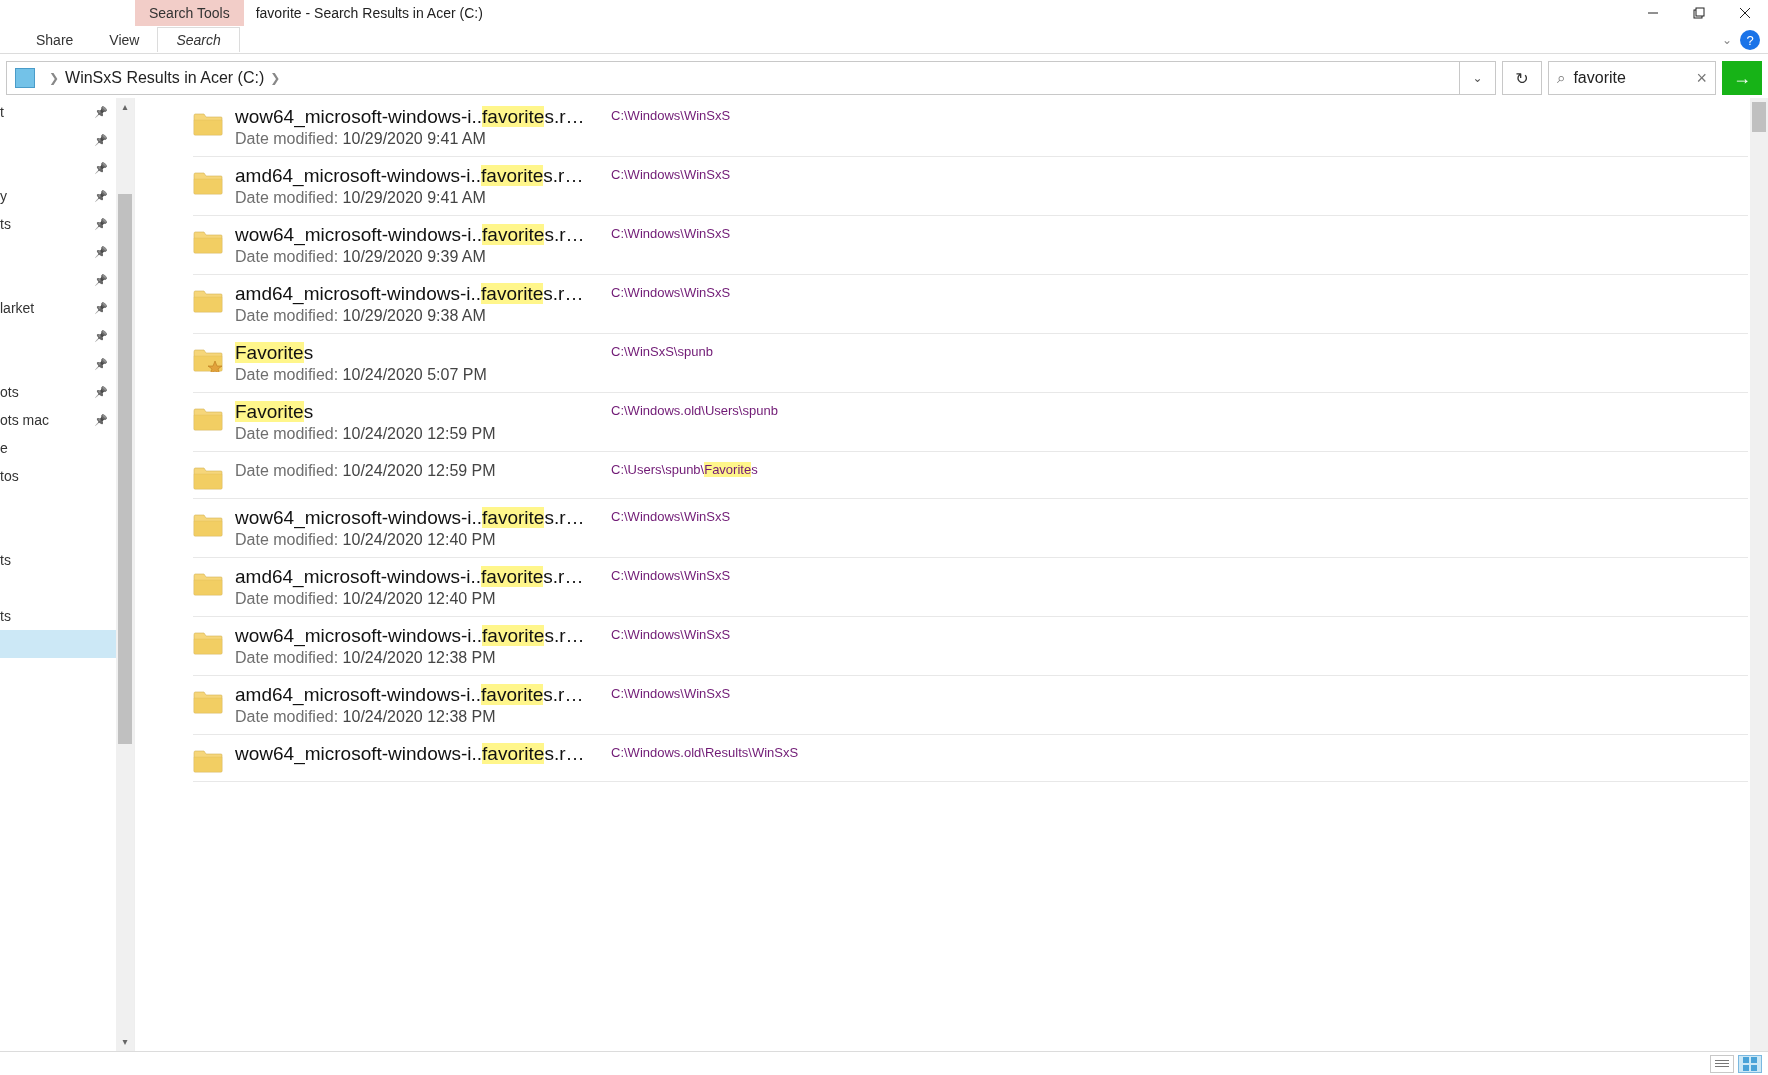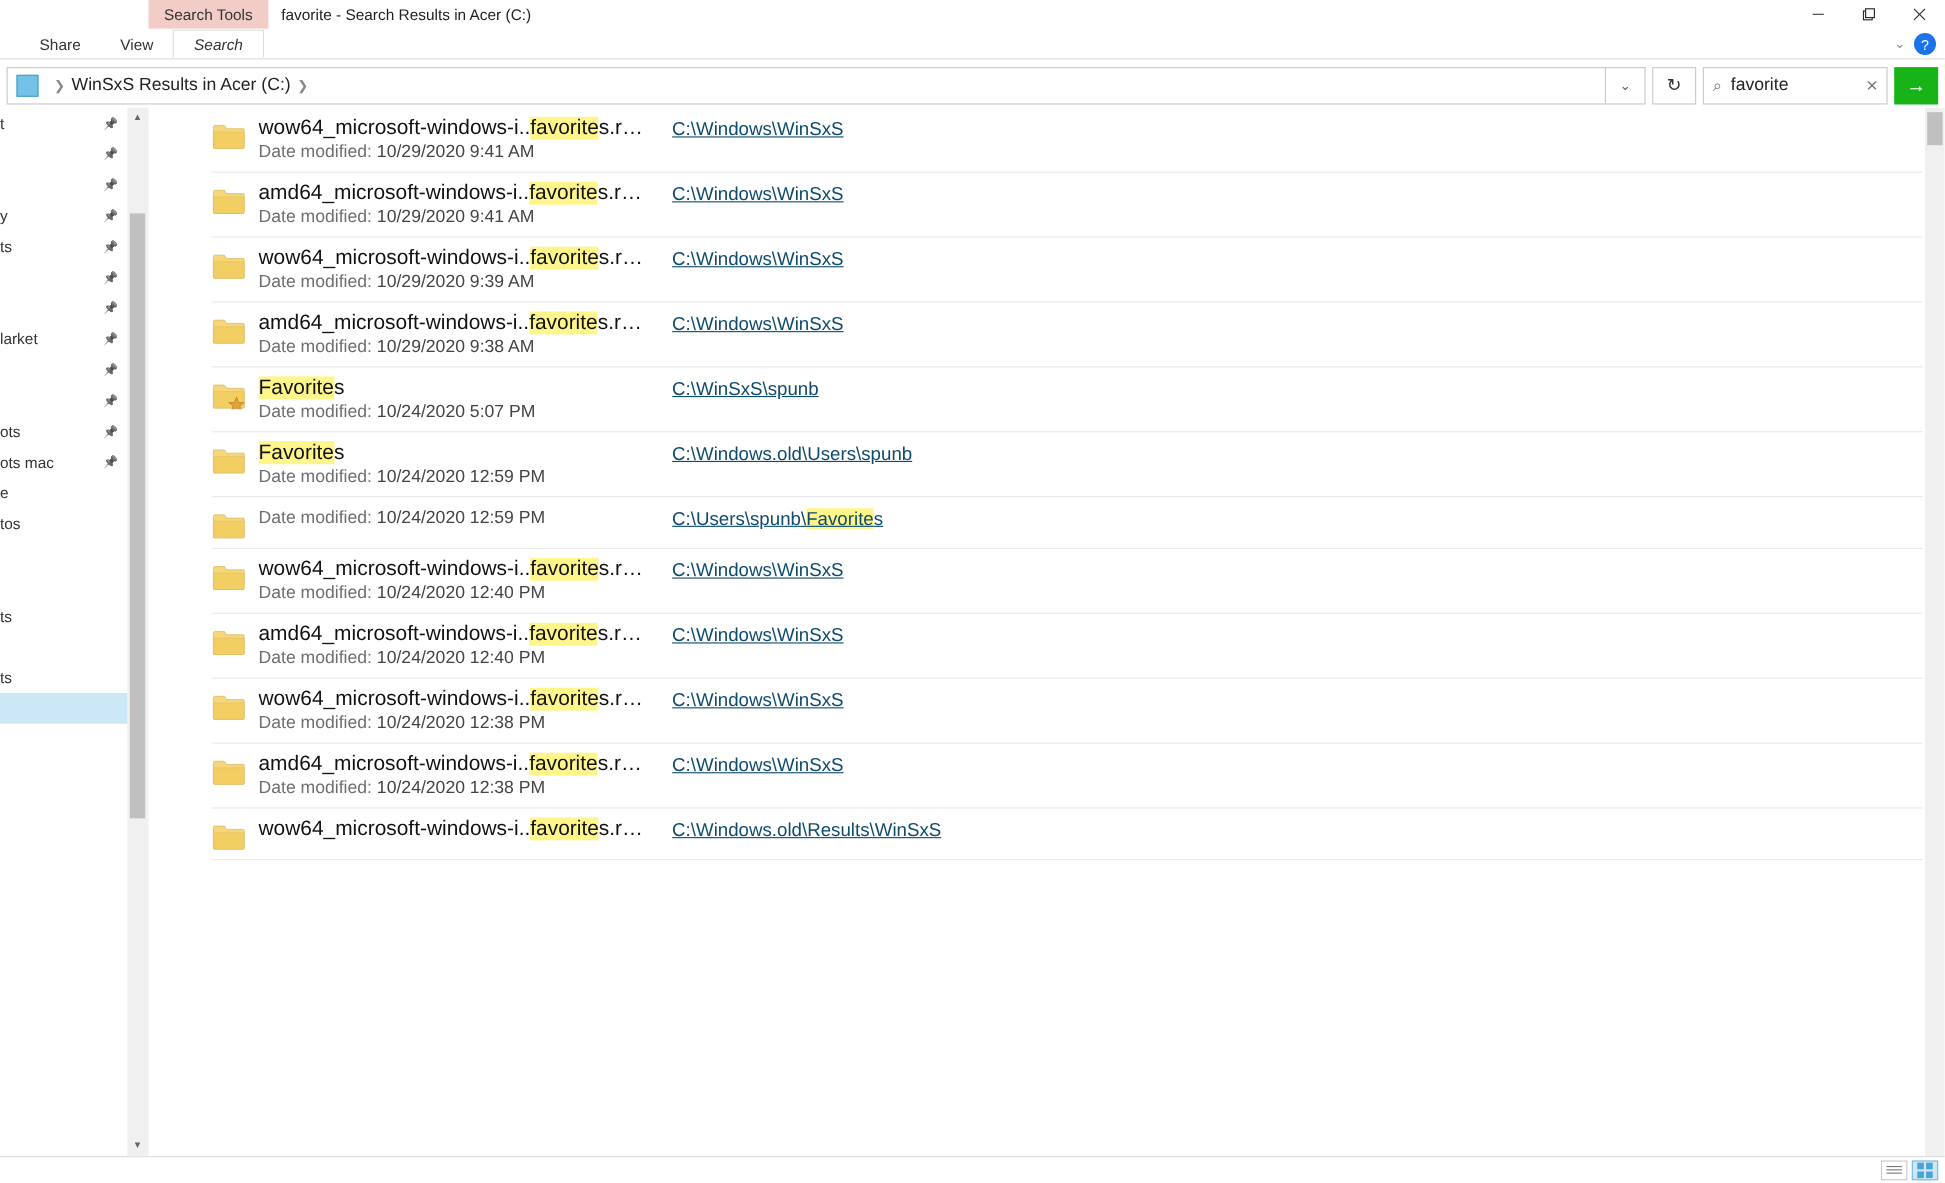--- a/index.html
+++ b/index.html
@@ -53,21 +53,21 @@
 .res-scroll .thumb { position: absolute; left: 2px; right: 2px; top: 4px; height: 30px; background: #c0c0c0; }
 
 .row { display: flex; align-items: flex-start; padding: 8px 0; border-bottom: 1px solid #e8e8e8; width: calc(100% - 20px); }
 .folder-icon { width: 30px; height: 26px; margin-right: 12px; margin-top: 4px; flex-shrink: 0; }
 .folder-svg { width: 30px; height: 26px; }
 .name-col { width: 350px; flex-shrink: 0; }
 .fname { font-size: 19px; color: #111; white-space: nowrap; overflow: hidden; text-overflow: ellipsis; }
 .hl { background: #fff68b; }
 .meta { font-size: 16px; color: #6e6e6e; margin-top: 2px; }
 .meta .val { color: #444; }
-.path-col { font-size: 17px; color: #0c4a6e; padding-left: 26px; padding-top: 2px; text-decoration: underline; }
+.path-col { font-size: 13px; color: #701a75; padding-left: 26px; padding-top: 2px; }
 
 
 .statusbar { height: 24px; border-top: 1px solid #dcdcdc; display: flex; align-items: center; justify-content: flex-end; padding: 0 6px; gap: 4px; }
 .view-btn { width: 24px; height: 18px; border: 1px solid #c8c8c8; display: flex; align-items: center; justify-content: center; }
 .view-btn.active { background: #cce8f6; border-color: #7ab8e0; }
 .view-lines { display: flex; flex-direction: column; gap: 2px; }
 .view-lines .l { width: 14px; height: 1px; background: #777; }
 .view-grid { display: grid; grid-template-columns: 6px 6px; grid-template-rows: 6px 6px; gap: 2px; }
 .view-grid .sq { background: #4aa3d8; }
 </style>

